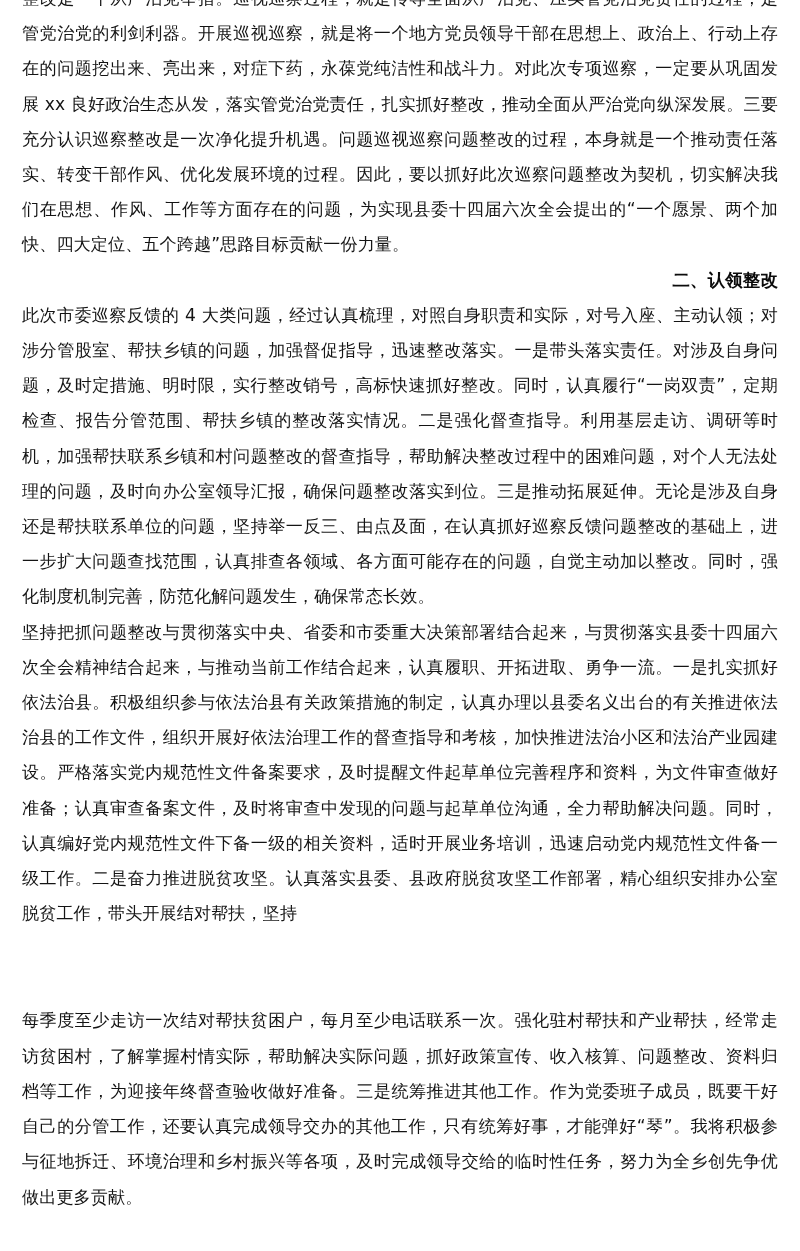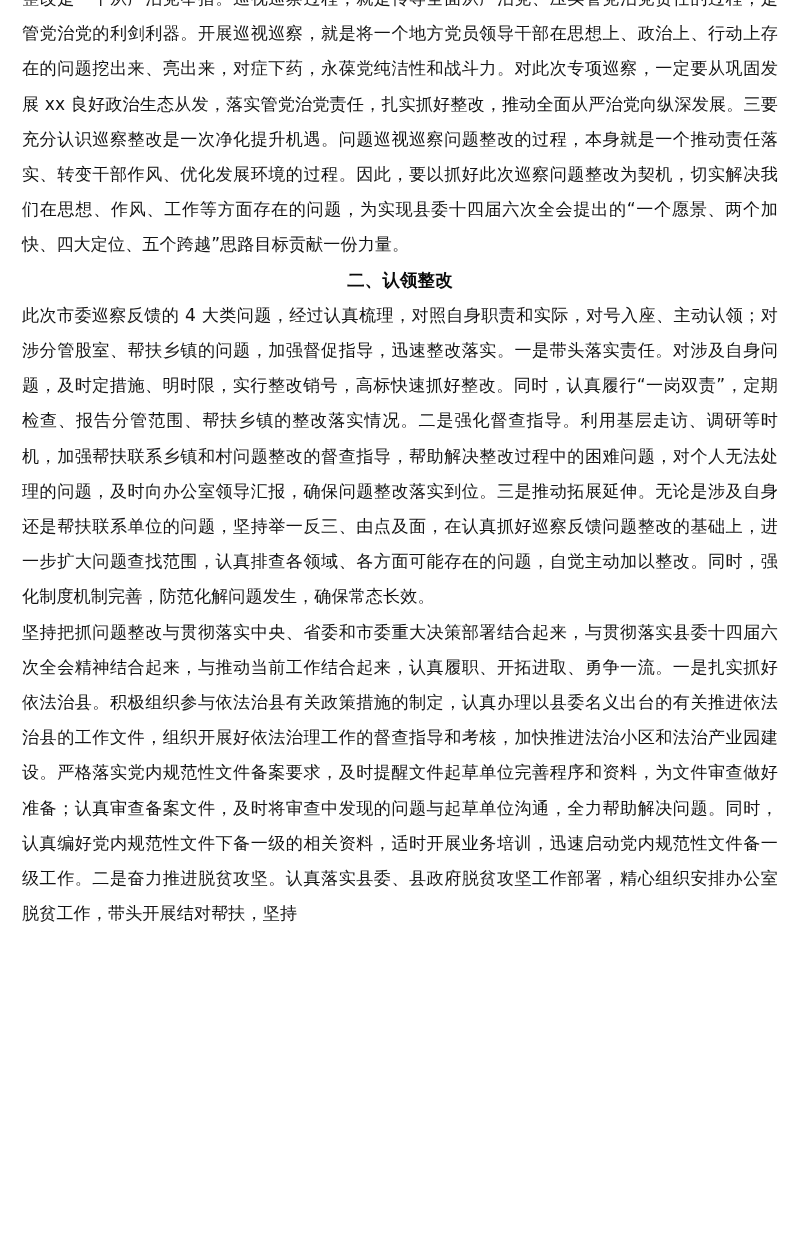--- a/index.html
+++ b/index.html
@@ -52,21 +52,21 @@
     letter-spacing: 0.1px;
     color: #141414;
     word-break: break-all;
   }
 
   .heading {
     margin: 0;
     font-size: 17.4px;
     line-height: 35.2px;
     font-weight: bold;
-    text-align: center;
+    text-align: right;
     color: #0b0b0b;
     letter-spacing: 0.2px;
   }
 
   
   .wm-layer {
     position: absolute;
     left: 0;
     top: 0;
     width: 800px;
@@ -126,14 +126,17 @@
     <h2 class="heading">二、认领整改</h2>
 
     <p class="para">此次市委巡察反馈的 4 大类问题，经过认真梳理，对照自身职责和实际，对号入座、主动认领；对涉分管股室、帮扶乡镇的问题，加强督促指导，迅速整改落实。一是带头落实责任。对涉及自身问题，及时定措施、明时限，实行整改销号，高标快速抓好整改。同时，认真履行“一岗双责”，定期检查、报告分管范围、帮扶乡镇的整改落实情况。二是强化督查指导。利用基层走访、调研等时机，加强帮扶联系乡镇和村问题整改的督查指导，帮助解决整改过程中的困难问题，对个人无法处理的问题，及时向办公室领导汇报，确保问题整改落实到位。三是推动拓展延伸。无论是涉及自身还是帮扶联系单位的问题，坚持举一反三、由点及面，在认真抓好巡察反馈问题整改的基础上，进一步扩大问题查找范围，认真排查各领域、各方面可能存在的问题，自觉主动加以整改。同时，强化制度机制完善，防范化解问题发生，确保常态长效。</p>
 
 
     <p class="para">坚持把抓问题整改与贯彻落实中央、省委和市委重大决策部署结合起来，与贯彻落实县委十四届六次全会精神结合起来，与推动当前工作结合起来，认真履职、开拓进取、勇争一流。一是扎实抓好依法治县。积极组织参与依法治县有关政策措施的制定，认真办理以县委名义出台的有关推进依法治县的工作文件，组织开展好依法治理工作的督查指导和考核，加快推进法治小区和法治产业园建设。严格落实党内规范性文件备案要求，及时提醒文件起草单位完善程序和资料，为文件审查做好准备；认真审查备案文件，及时将审查中发现的问题与起草单位沟通，全力帮助解决问题。同时，认真编好党内规范性文件下备一级的相关资料，适时开展业务培训，迅速启动党内规范性文件备一级工作。二是奋力推进脱贫攻坚。认真落实县委、县政府脱贫攻坚工作部署，精心组织安排办公室脱贫工作，带头开展结对帮扶，坚持</p>
   </div>
 
   <div class="page-gap"></div>
 
+  <div class="page page-two">
+    <p class="para">每季度至少走访一次结对帮扶贫困户，每月至少电话联系一次。强化驻村帮扶和产业帮扶，经常走访贫困村，了解掌握村情实际，帮助解决实际问题，抓好政策宣传、收入核算、问题整改、资料归档等工作，为迎接年终督查验收做好准备。三是统筹推进其他工作。作为党委班子成员，既要干好自己的分管工作，还要认真完成领导交办的其他工作，只有统筹好事，才能弹好“琴”。我将积极参与征地拆迁、环境治理和乡村振兴等各项，及时完成领导交给的临时性任务，努力为全乡创先争优做出更多贡献。</p>
+  </div>
 
 </div>
 
 </body></html>

